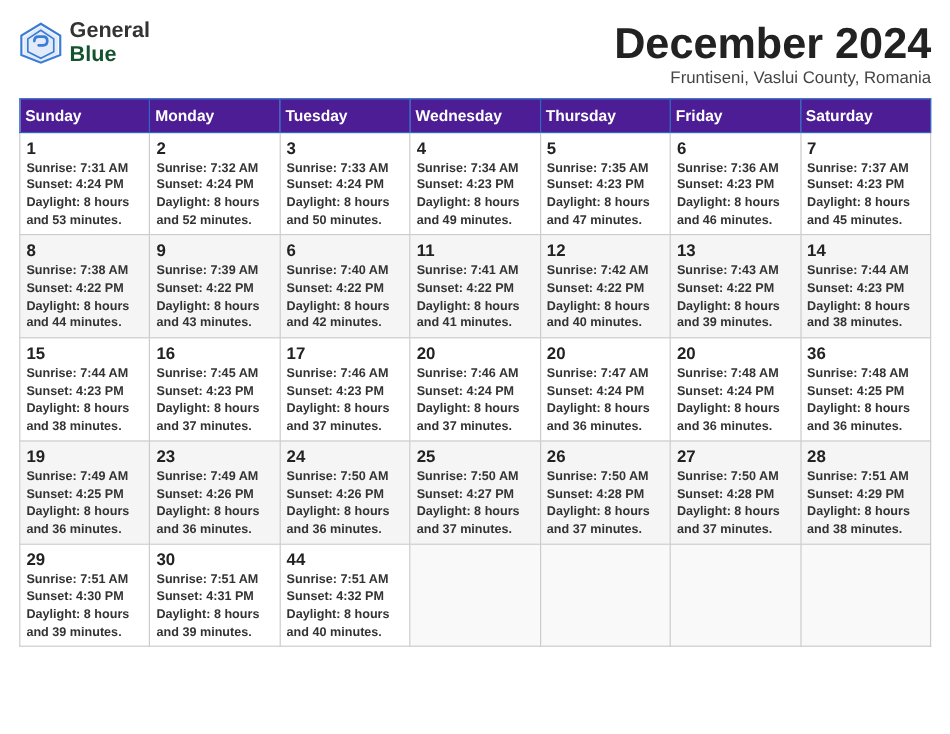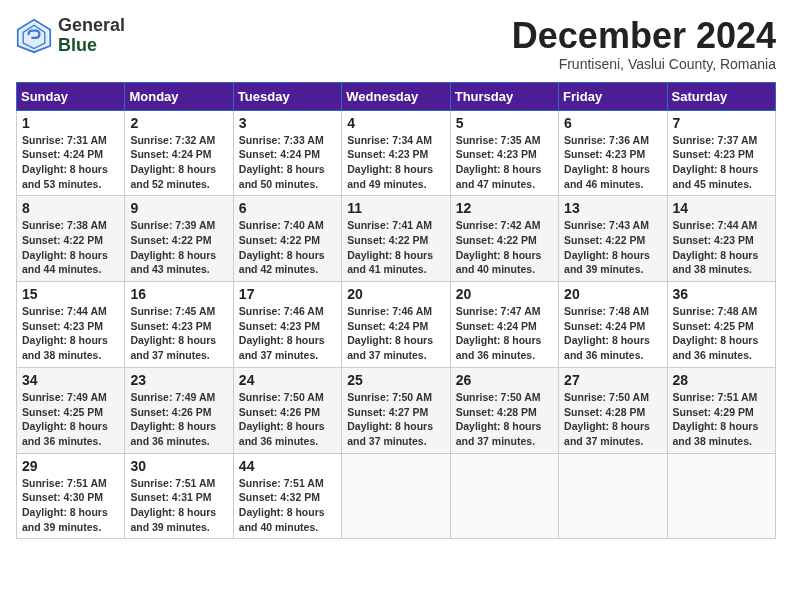--- a/index.html
+++ b/index.html
@@ -216,21 +216,21 @@
           <span class="day-number">20</span>
           <div class="day-info">Sunrise: 7:48 AM<br>Sunset: 4:24 PM<br>Daylight: 8 hours and 36 minutes.</div>
         </td>
         <td>
           <span class="day-number">36</span>
           <div class="day-info">Sunrise: 7:48 AM<br>Sunset: 4:25 PM<br>Daylight: 8 hours and 36 minutes.</div>
         </td>
       </tr>
       <tr>
         <td>
-          <span class="day-number">34</span>
+          <span class="day-number">19</span>
           <div class="day-info">Sunrise: 7:49 AM<br>Sunset: 4:25 PM<br>Daylight: 8 hours and 36 minutes.</div>
         </td>
         <td>
           <span class="day-number">23</span>
           <div class="day-info">Sunrise: 7:49 AM<br>Sunset: 4:26 PM<br>Daylight: 8 hours and 36 minutes.</div>
         </td>
         <td>
           <span class="day-number">24</span>
           <div class="day-info">Sunrise: 7:50 AM<br>Sunset: 4:26 PM<br>Daylight: 8 hours and 36 minutes.</div>
         </td>

